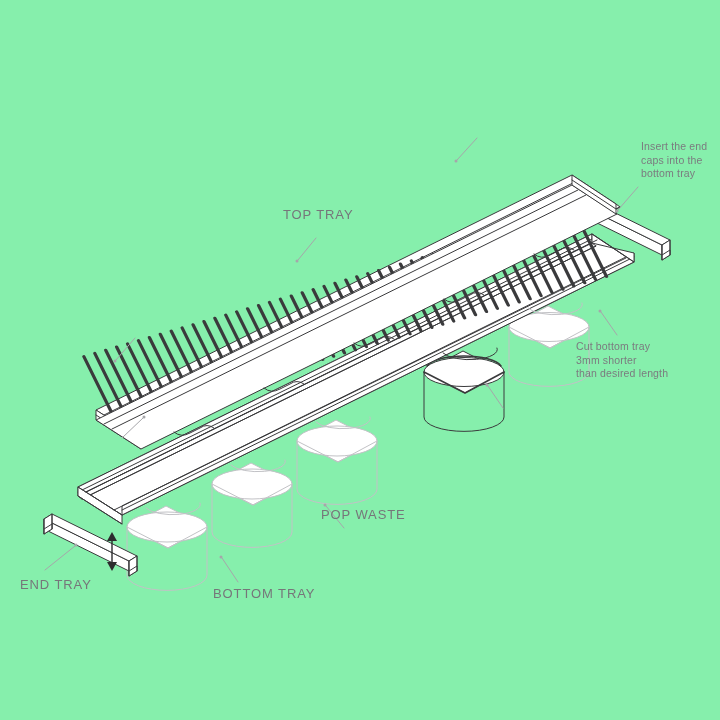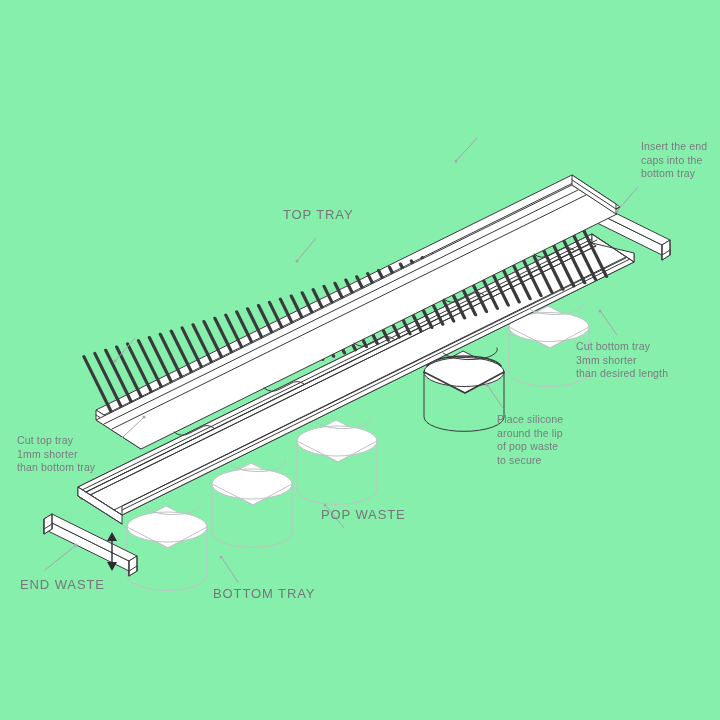--- a/index.html
+++ b/index.html
@@ -321,30 +321,23 @@
   </svg>
 
   <div class="anno instruction a-insert">Insert  the  end
 caps  into  the
 bottom tray</div>
 
   <div class="anno instruction a-cutbot">Cut bottom tray
 3mm shorter
 than desired length</div>
 
-  <div class="anno instruction a-silicone">Place silicone
-around the lip
-of pop waste
-to secure</div>
-
-  <div class="anno instruction a-cuttop">Cut top tray
-1mm shorter
-than bottom tray</div>
+
 
   <div class="anno partname a-toptray">TOP TRAY</div>
 
   <div class="anno partname a-poplabel">POP WASTE</div>
 
-  <div class="anno partname a-endcaps">END WASTE</div>
+  <div class="anno partname a-endcaps">END TRAY</div>
 
   <div class="anno partname a-bottray">BOTTOM TRAY</div>
 
 </div>
 
 </body></html>

